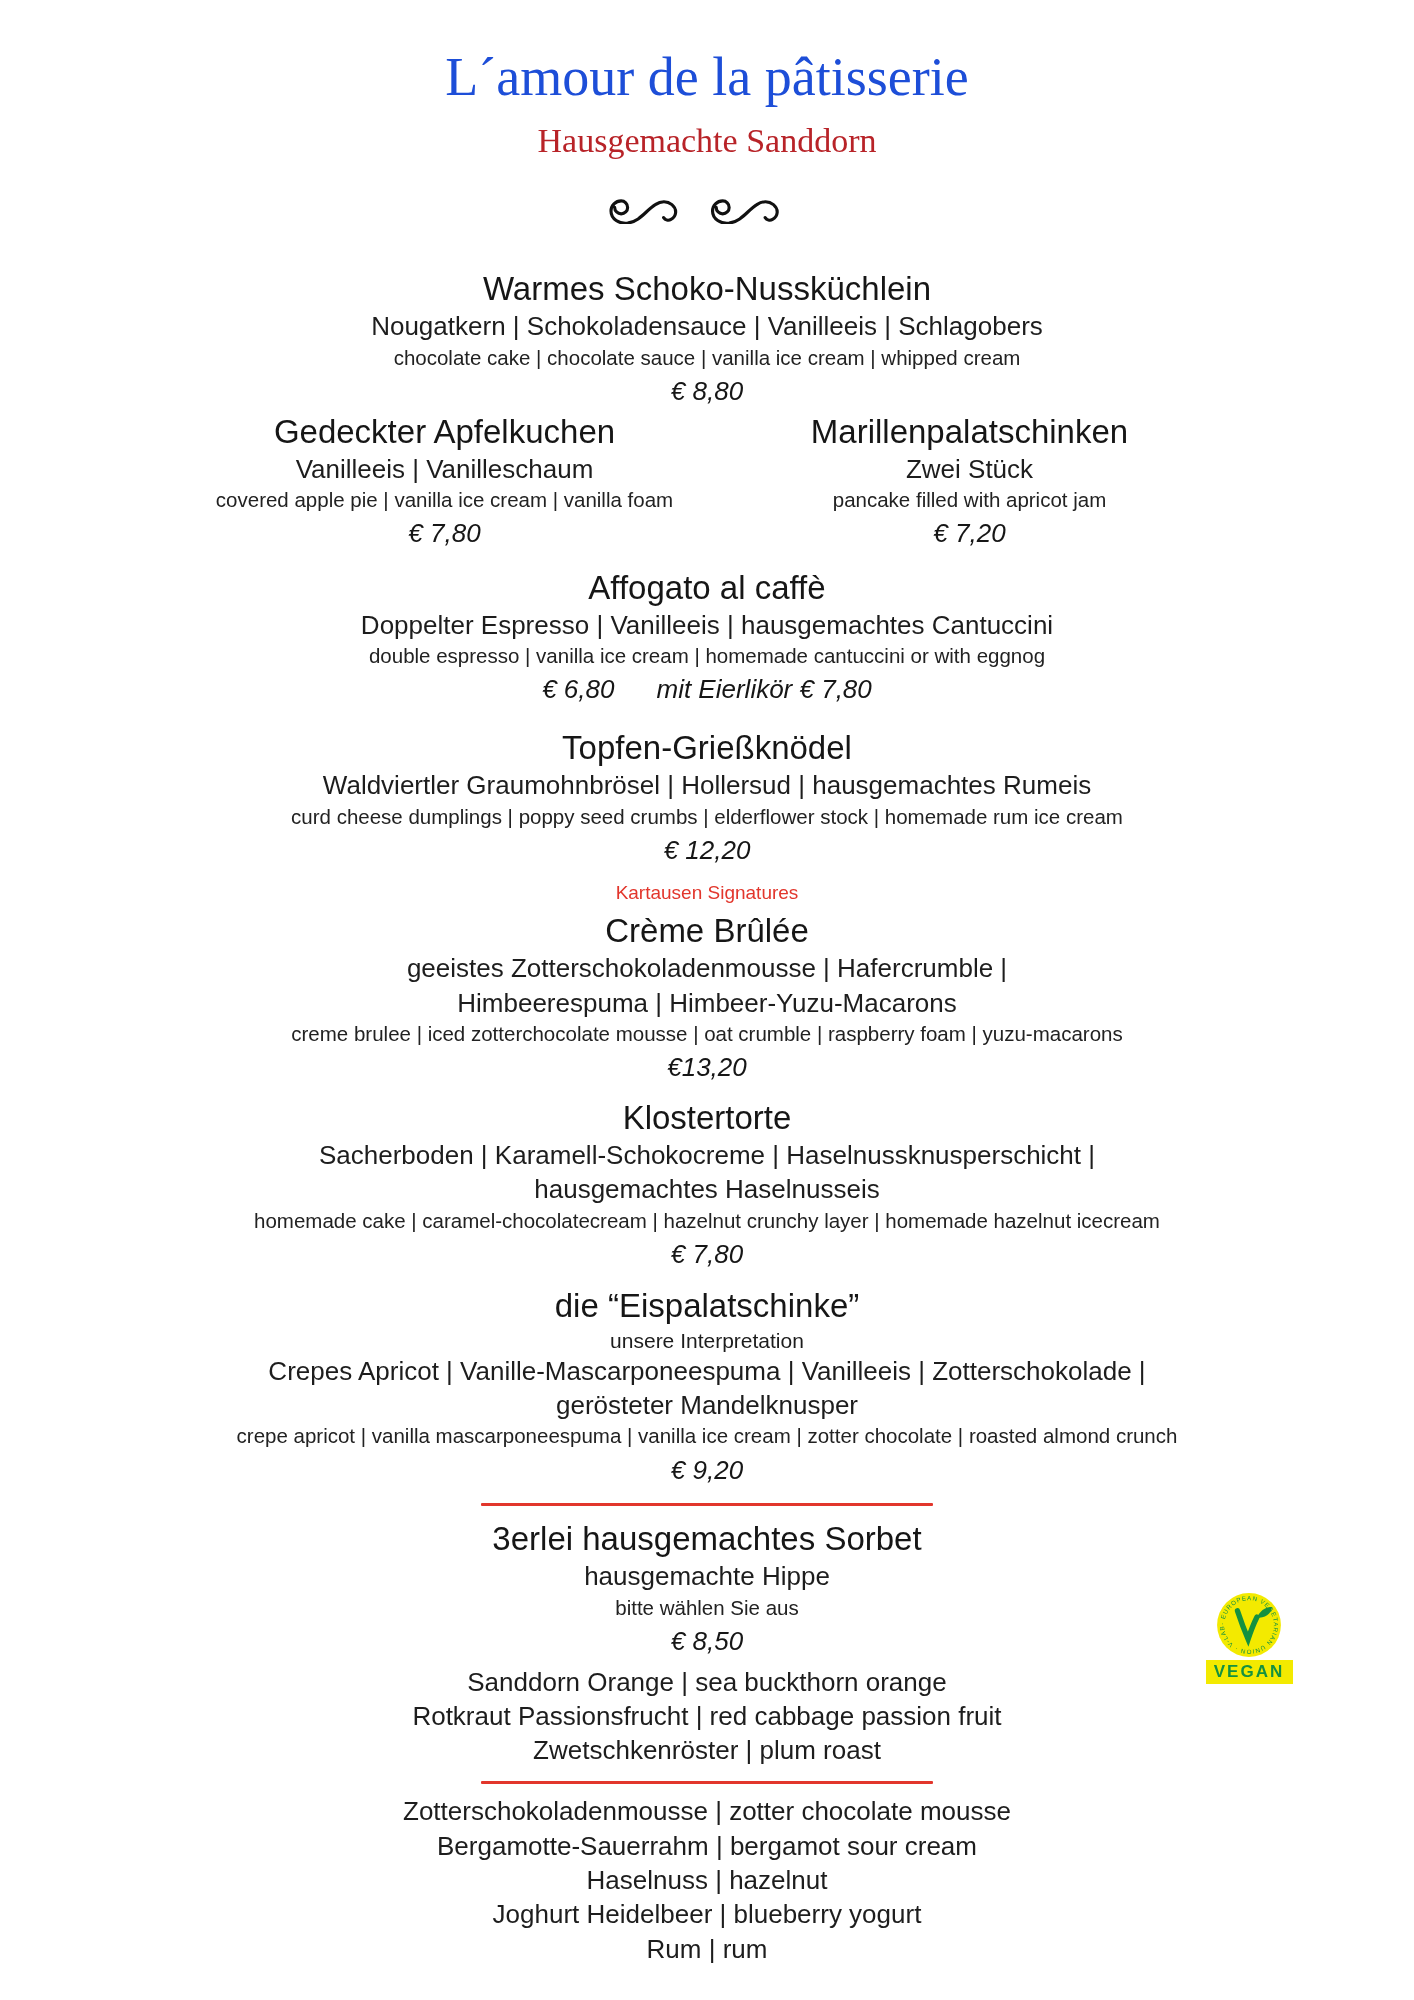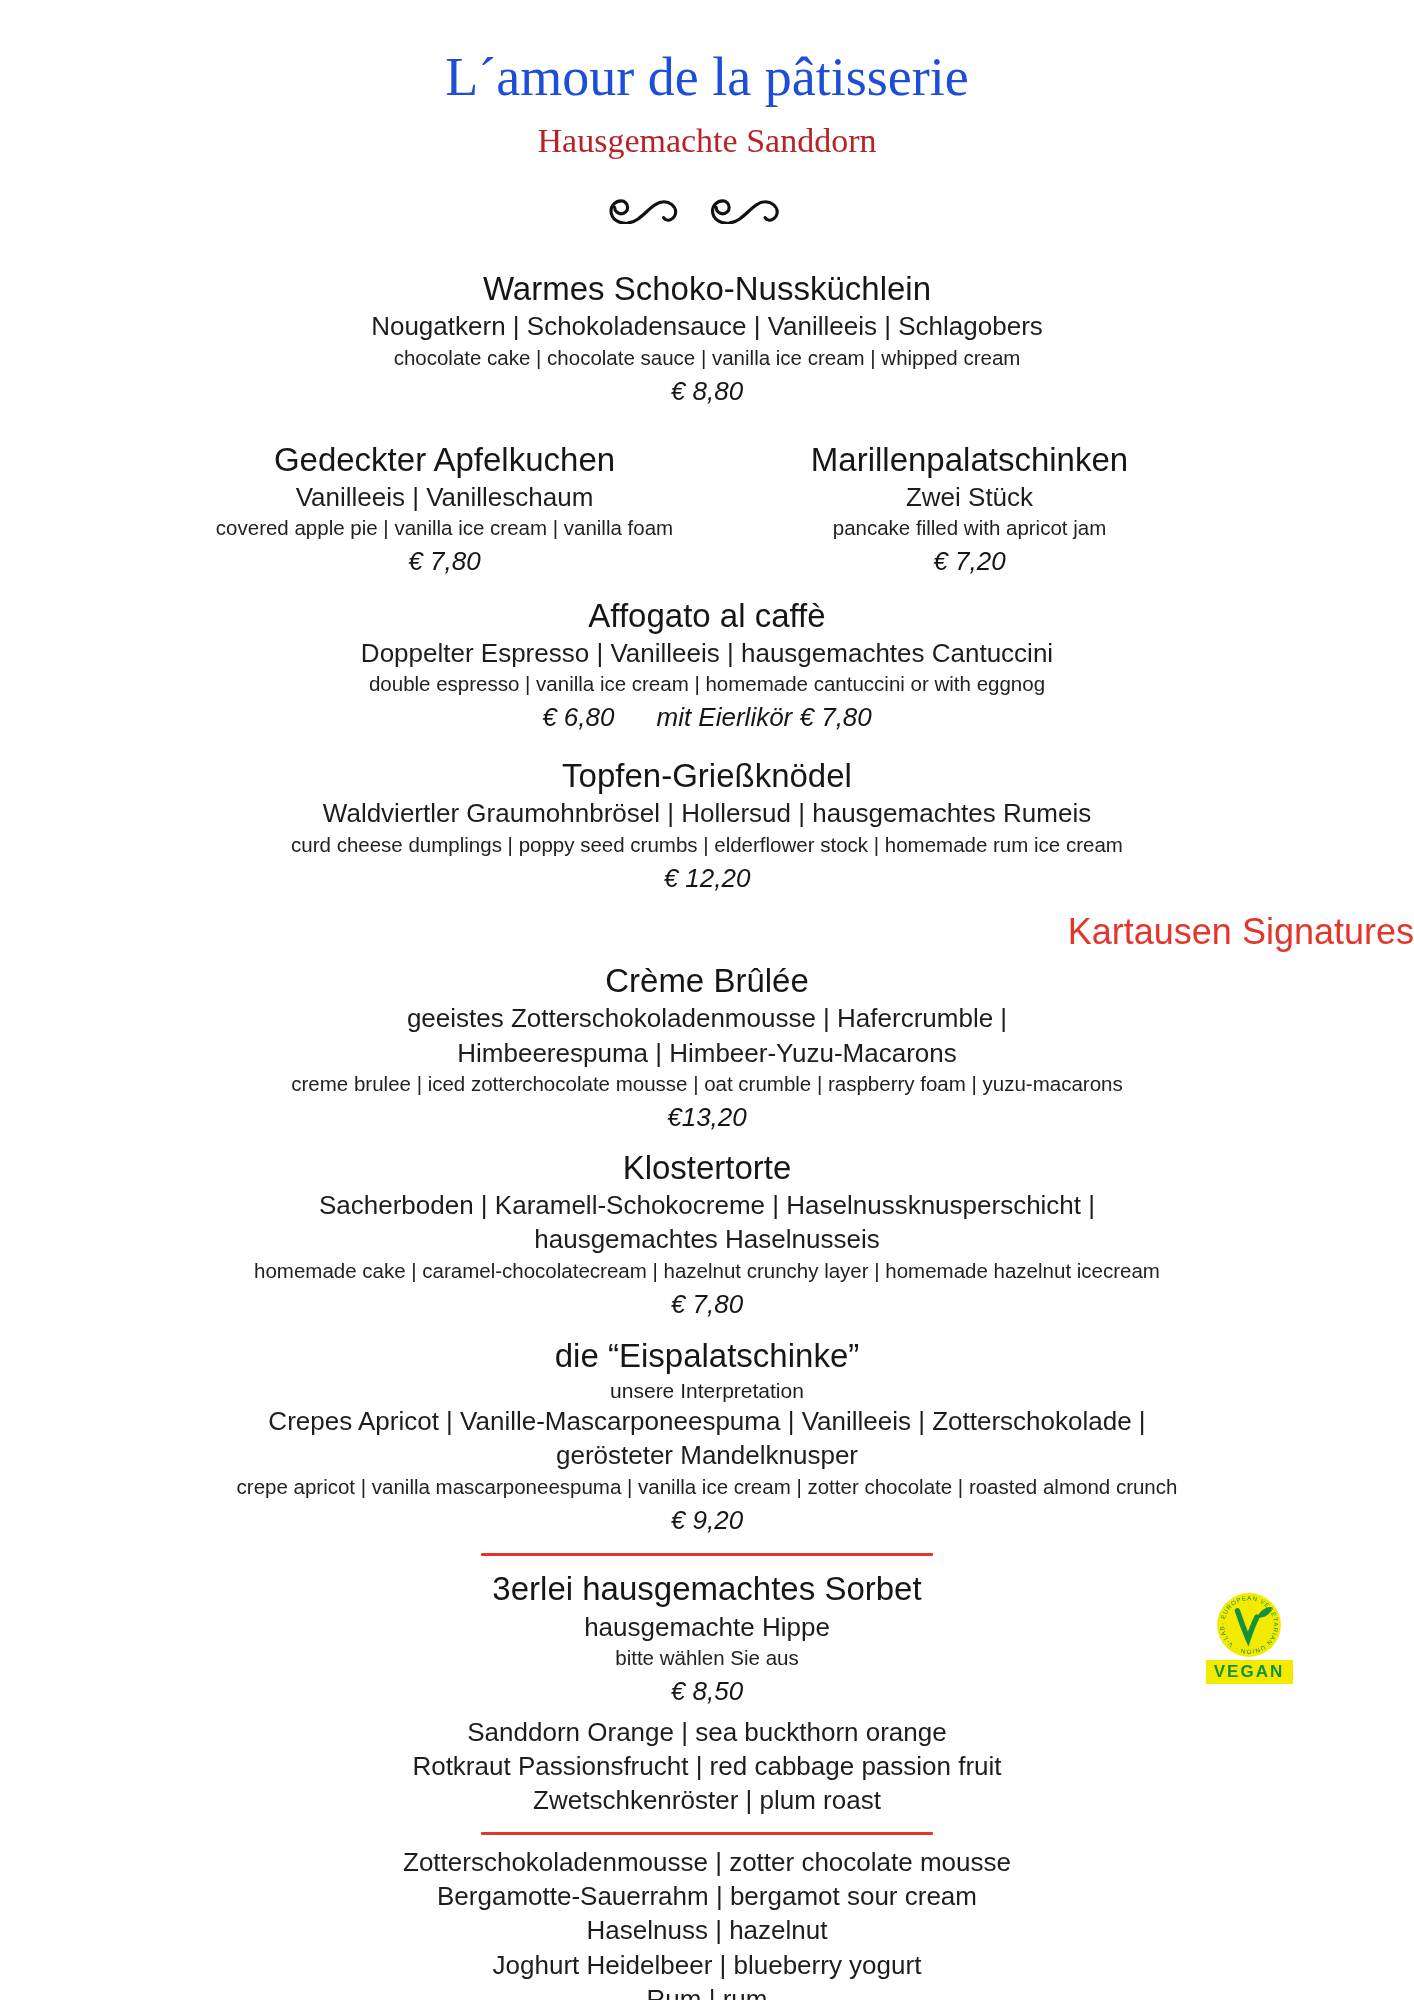--- a/index.html
+++ b/index.html
@@ -46,30 +46,30 @@
   .mt-item1 { margin-top: 44px; }
   .mt-14 { margin-top: 14px; }
   .mt-18 { margin-top: 18px; }
   .mt-12 { margin-top: 12px; }
   .mt-10 { margin-top: 10px; }
   .mt-4  { margin-top: 4px; }
 
   .two-col {
     display: flex;
     width: 1050px;
-    margin: 28px auto 0;
+    margin: 0 auto 0;
   }
   .two-col .col { flex: 1; text-align: center; }
 
   .sig-heading {
     margin-top: 12px;
-    font-size: 36px;
+    font-size: 19px;
     line-height: 1.3;
     color: #e2362c;
-    text-align: right;
+    text-align: center;
   }
 
   .divider {
     width: 452px;
     height: 3px;
     background: #e2362c;
     margin: 14px auto 0;
     border-radius: 1px;
   }
 

